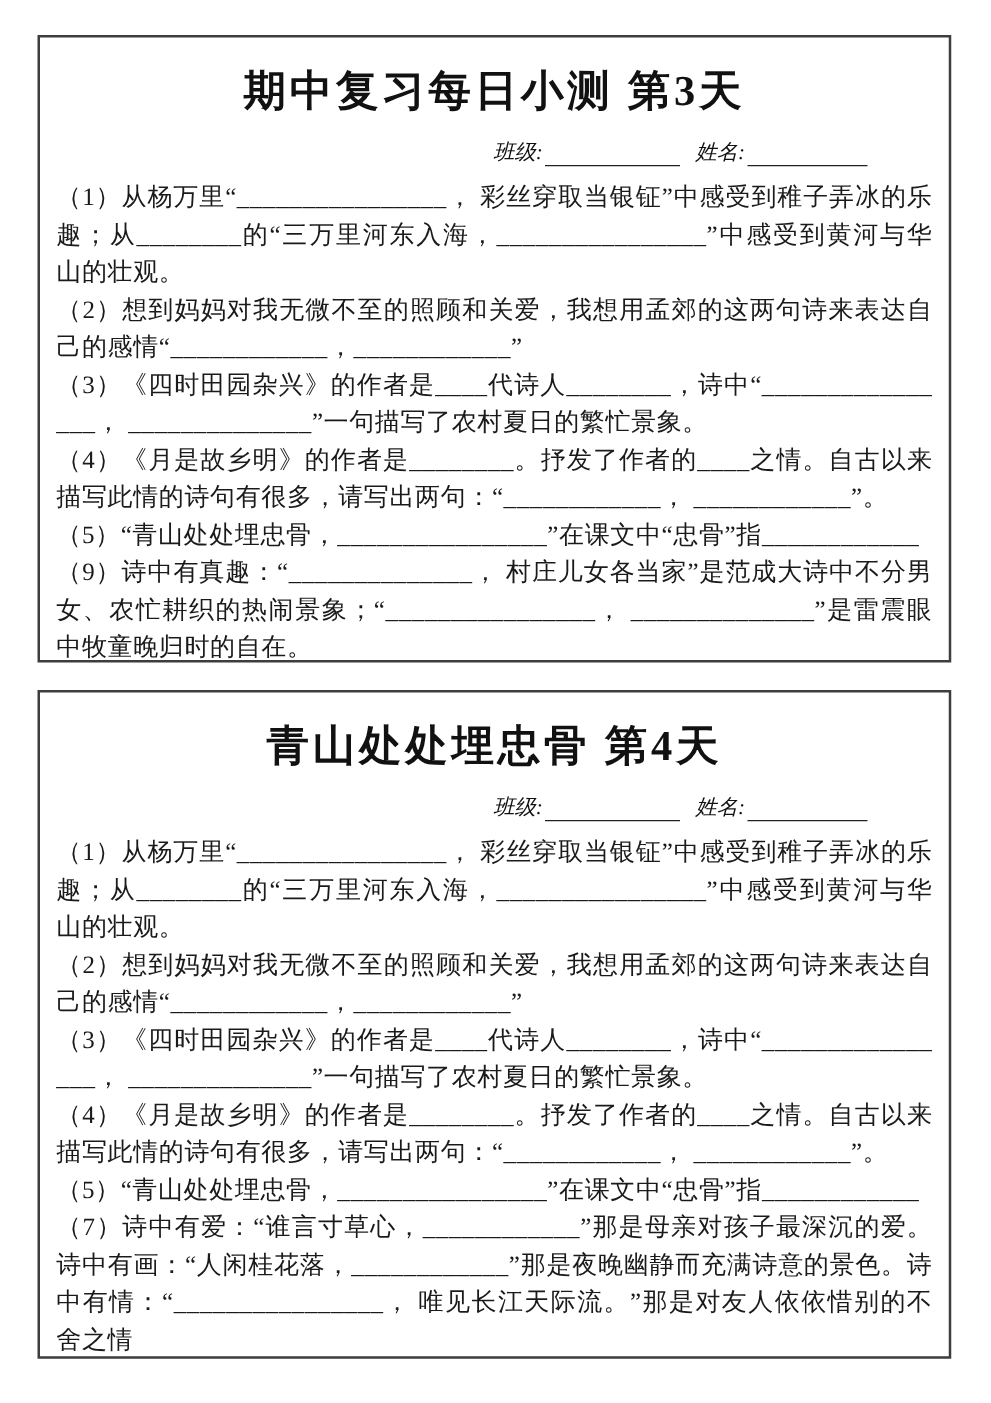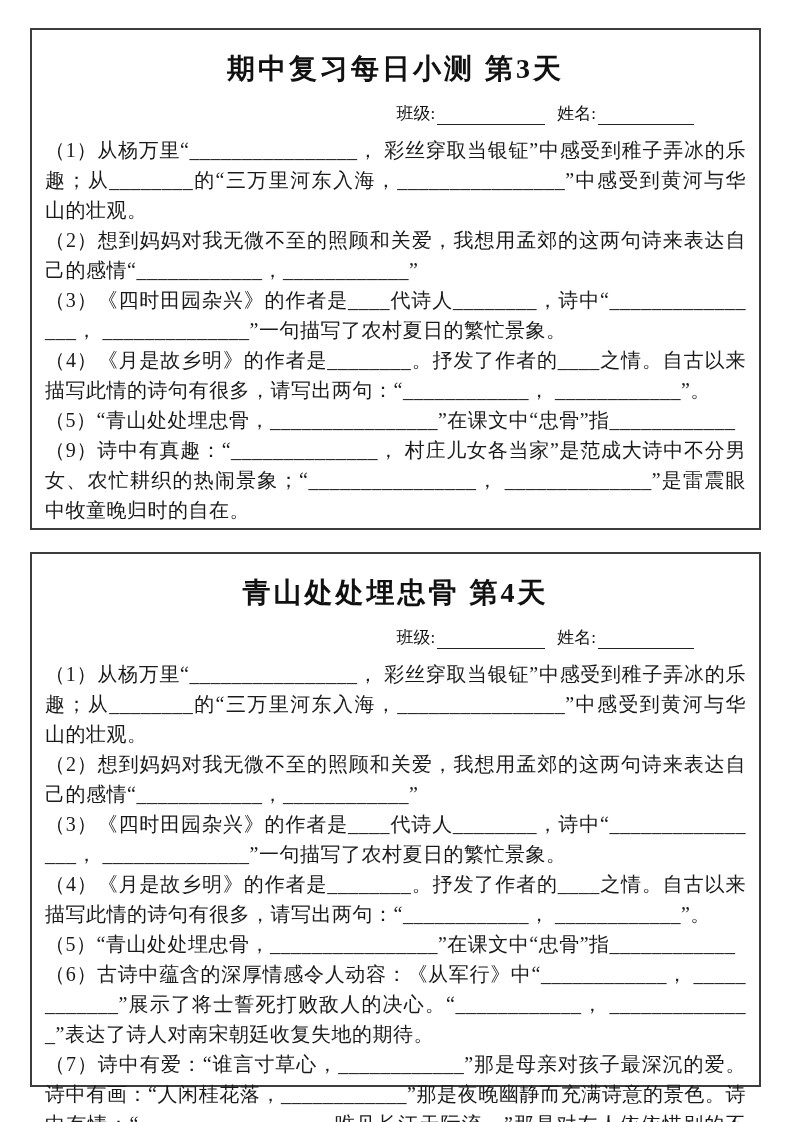--- a/index.html
+++ b/index.html
@@ -9,27 +9,28 @@
     font-family:"Liberation Serif","DejaVu Serif",serif;
   }
   .card{
     position:absolute;left:30px;width:731px;box-sizing:border-box;
     border:2px solid #3d3d3d;background:#ffffff;
     padding:0 13px;
   }
   .card.day3{top:28px;height:502px;}
   .card.day4{top:552px;height:535px;}
   .title{
-    text-align:center;font-size:28px;font-weight:700;
+    text-align:center;font-size:34px;font-weight:700;
     letter-spacing:3px;margin:20px 0 0 0;color:#111;
   }
   .roster{
     display:flex;justify-content:flex-end;align-items:flex-end;
     margin-top:14px;padding-right:52px;font-size:17px;gap:2px;
     color:#111;
+    font-style:italic;
   }
   .roster .lbl{white-space:nowrap;}
   .blank-line{
     display:inline-block;height:1.05em;border-bottom:1.5px solid #222;
   }
   .blank-class{width:108px;margin-right:10px;}
   .blank-name{width:96px;}
   .questions{
     margin-top:10px;font-size:20px;line-height:30px;
     text-align:justify;letter-spacing:0.5px;
@@ -64,16 +65,15 @@
     <span class="blank-line blank-class"></span>
     <span class="lbl">姓名:</span>
     <span class="blank-line blank-name"></span>
   </div>
   <div class="questions">
     <p class="q">（1）从杨万里“________________， 彩丝穿取当银钲”中感受到稚子弄冰的乐趣；从________的“三万里河东入海，________________”中感受到黄河与华山的壮观。</p>
     <p class="q">（2）想到妈妈对我无微不至的照顾和关爱，我想用孟郊的这两句诗来表达自己的感情“____________，____________”</p>
     <p class="q">（3）《四时田园杂兴》的作者是____代诗人________，诗中“________________， ______________”一句描写了农村夏日的繁忙景象。</p>
     <p class="q">（4）《月是故乡明》的作者是________。抒发了作者的____之情。自古以来描写此情的诗句有很多，请写出两句：“____________， ____________”。</p>
     <p class="q">（5）“青山处处埋忠骨，________________”在课文中“忠骨”指____________</p>
-    <p class="q">（6）古诗中蕴含的深厚情感令人动容：《从军行》中“____________， ____________”展示了将士誓死打败敌人的决心。“____________， ______________”表达了诗人对南宋朝廷收复失地的期待。</p>
     <p class="q">（7）诗中有爱：“谁言寸草心，____________”那是母亲对孩子最深沉的爱。诗中有画：“人闲桂花落，____________”那是夜晚幽静而充满诗意的景色。诗中有情：“________________， 唯见长江天际流。”那是对友人依依惜别的不舍之情</p>
   </div>
 </section>
 
 </body></html>

